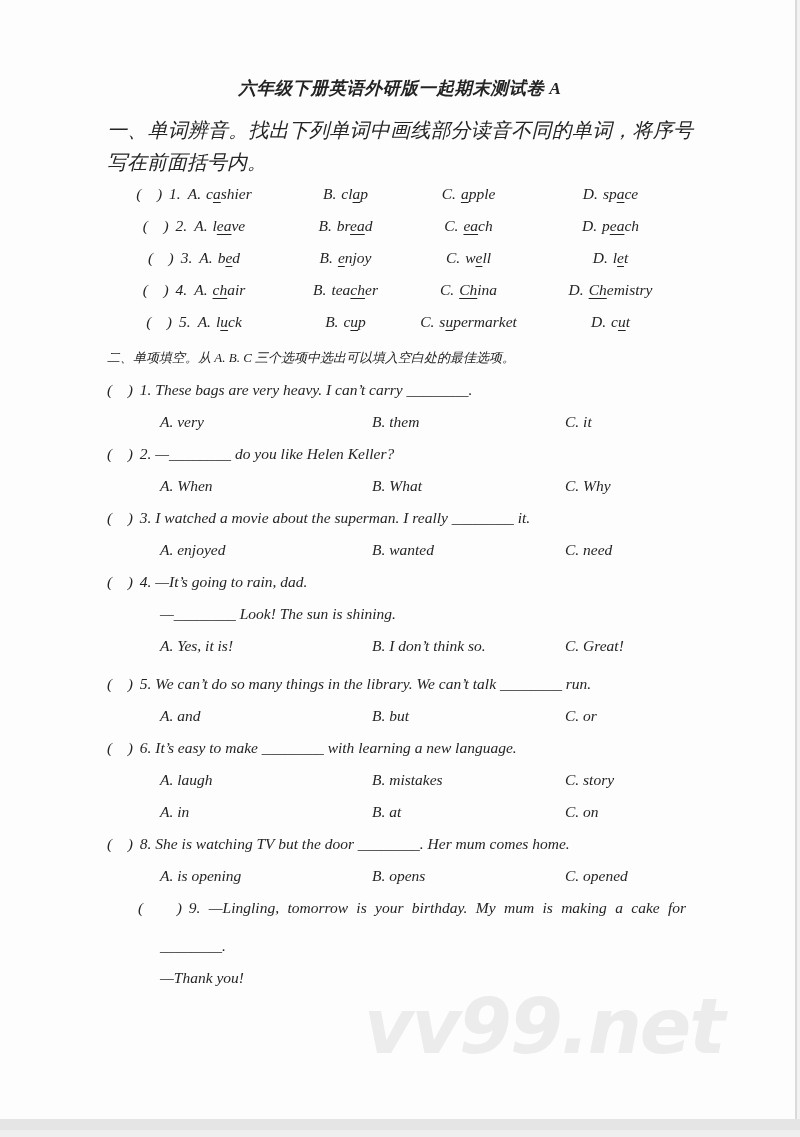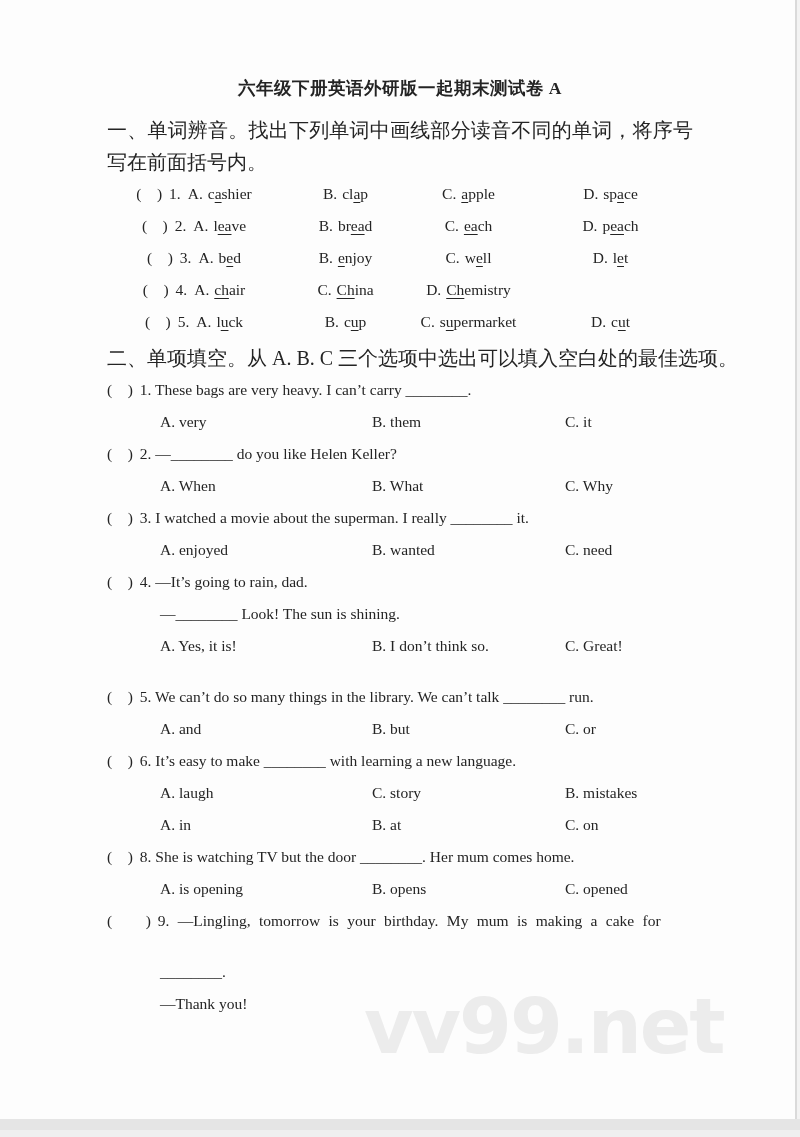--- a/index.html
+++ b/index.html
@@ -4,44 +4,44 @@
 <style>
   * { margin:0; padding:0; box-sizing:border-box; }
   html,body { width:800px; height:1137px; }
   body {
     background:#fdfdfd;
     font-family:"Liberation Serif","DejaVu Serif",serif;
     color:#242424;
     overflow:hidden;
     position:relative;
   }
-  .page { position:absolute; inset:0; }
+  .page { position:absolute; inset:0;font-style:italic; }
   .title {
     margin-top:76px; text-align:center;
     font-size:17.5px; font-weight:bold; letter-spacing:.5px;
   }
   .content { margin:0 106px 0 107px; font-size:15.5px; }
   .intro { margin-top:14px; line-height:32px; font-size:20px; max-width:586px; text-align:justify; }
-  .sec2-head { margin-top:4px; line-height:32px; font-size:20px; white-space:nowrap; }
+  .sec2-head { margin-top:4px; line-height:32px; font-size:13px; white-space:nowrap; }
   .s1-row {
     display:grid; grid-template-columns:174px 129px 117px auto;
     height:32px; line-height:32px; white-space:nowrap;text-align:center;
   }
   .bracket { white-space:pre; margin-right:7px; }
   .num { margin-right:7px; }
   .lbl { margin-right:5px; }
   .u { text-decoration:underline; text-underline-offset:2.5px; }
   .q .line { height:32px; line-height:32px; white-space:nowrap; }
   .indent { padding-left:53px; }
   .opts {
     display:grid; grid-template-columns:212px 193px auto;
     padding-left:53px; height:32px; line-height:32px; white-space:nowrap;
   }
-  .justify { word-spacing:4.5px; }
-  .gap-top { margin-top:19px; }
+  .justify { word-spacing:4.5px;margin-left:31px; }
+  .gap-top { margin-top:6px; }
   .watermark {
     position:absolute; left:364px; top:982px;
     font-family:"DejaVu Sans",sans-serif; font-weight:bold;
     font-size:76px; color:#ececec; letter-spacing:-2px;
     user-select:none;
   }
   .edge-line { position:absolute; top:0; left:795px; width:2px; height:1120px; background:#dadada; }
   .edge-strip { position:absolute; top:0; left:797px; width:3px; height:1120px; background:#f3f3f3; }
   .bottom-band {
     position:absolute; left:0; top:1119px; width:800px; height:18px;
@@ -77,20 +77,21 @@
 
       <div class="s1-row">
         <span><span class="bracket">(    )</span><span class="num">3.</span><span class="lbl">A.</span><span><span>b</span><span class="u">e</span><span>d</span></span></span>
         <span><span class="lbl">B.</span><span><span></span><span class="u">e</span><span>njoy</span></span></span>
         <span><span class="lbl">C.</span><span><span>w</span><span class="u">e</span><span>ll</span></span></span>
         <span><span class="lbl">D.</span><span><span>l</span><span class="u">e</span><span>t</span></span></span>
       </div>
 
       <div class="s1-row">
         <span><span class="bracket">(    )</span><span class="num">4.</span><span class="lbl">A.</span><span><span></span><span class="u">ch</span><span>air</span></span></span>
+        <span><span class="lbl">B.</span><span><span>tea</span><span class="u">ch</span><span>er</span></span></span>
         <span><span class="lbl">C.</span><span><span></span><span class="u">Ch</span><span>ina</span></span></span>
         <span><span class="lbl">D.</span><span><span></span><span class="u">Ch</span><span>emistry</span></span></span>
       </div>
 
       <div class="s1-row">
         <span><span class="bracket">(    )</span><span class="num">5.</span><span class="lbl">A.</span><span><span>l</span><span class="u">u</span><span>ck</span></span></span>
         <span><span class="lbl">B.</span><span><span>c</span><span class="u">u</span><span>p</span></span></span>
         <span><span class="lbl">C.</span><span><span>s</span><span class="u">u</span><span>permarket</span></span></span>
         <span><span class="lbl">D.</span><span><span>c</span><span class="u">u</span><span>t</span></span></span>
       </div>
@@ -144,22 +145,22 @@
           <span>A. and</span>
           <span>B. but</span>
           <span>C. or</span>
         </div>
       </div>
 
       <div class="q">
         <div class="line"><span class="bracket">(    )</span><span>6. It’s easy to make ________ with learning a new language.</span></div>
         <div class="opts">
           <span>A. laugh</span>
+          <span>B. mistakes</span>
           <span>C. story</span>
-          <span>B. mistakes</span>
         </div>
       </div>
 
       <div class="q">
         <div class="opts">
           <span>A. in</span>
           <span>B. at</span>
           <span>C. on</span>
         </div>
       </div>

